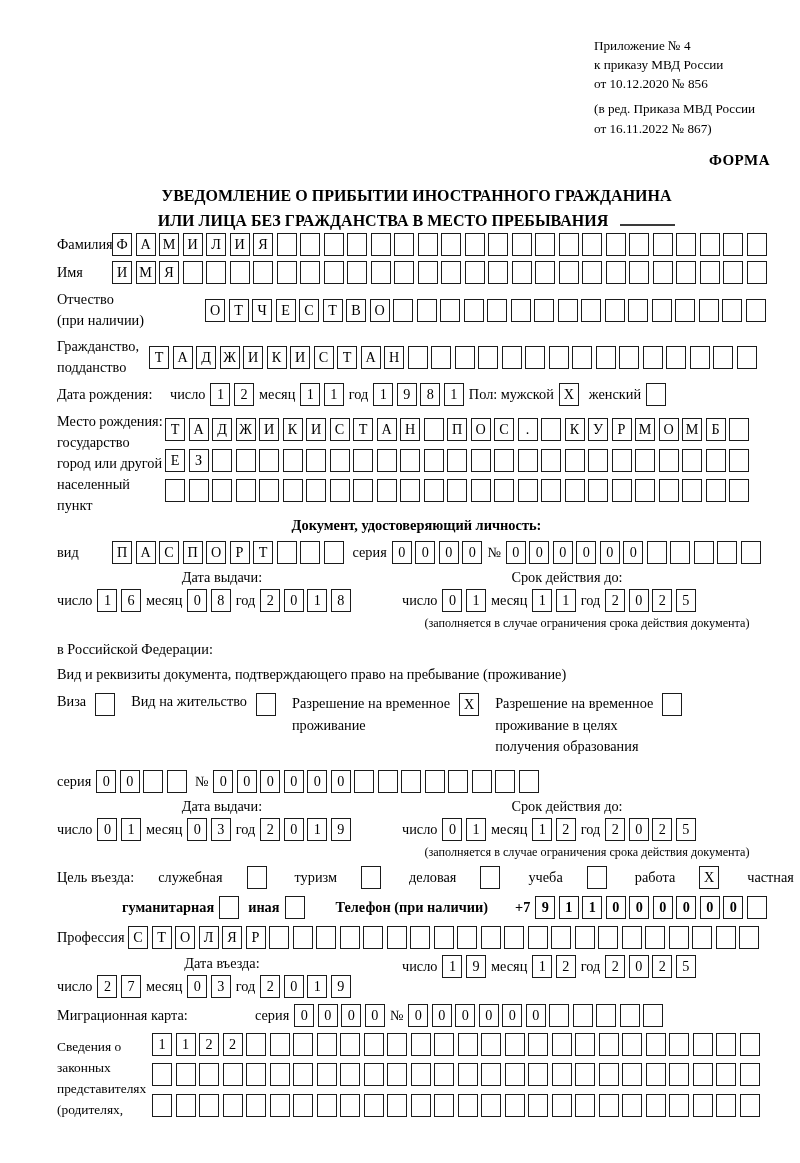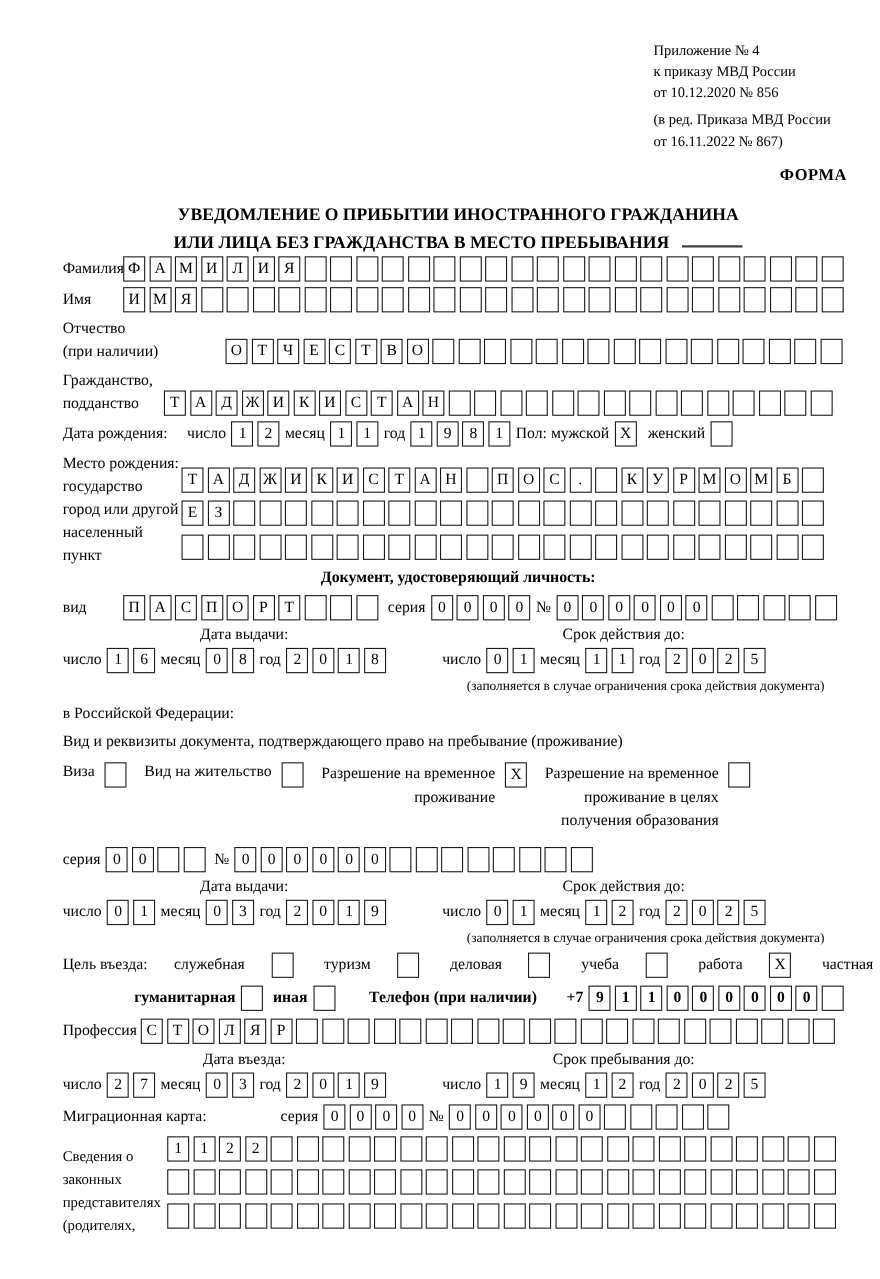--- a/index.html
+++ b/index.html
@@ -15,21 +15,21 @@
     overflow:hidden;
   }
   .top-right { width:178px; margin-left:auto; margin-right:4px; font-size:13.2px; line-height:1.45; }
   .amend { margin-top:6px; }
   .forma { text-align:right; margin:14px 6px 0 0; font-weight:bold; font-size:15px; letter-spacing:.5px; }
   .title { text-align:center; font-weight:bold; font-size:16px; line-height:1.55; margin-top:15px; }
   .uline { display:inline-block; width:55px; border-bottom:2px solid #3a3a3a; margin-left:12px; }
   .sec1 { font-weight:bold; font-size:14.6px; margin-top:21px; margin-bottom:13px; text-align:center; }
 
   .frow { display:flex; align-items:center; margin-bottom:5px; }
-  .frow.top { align-items:flex-end; }
+  .frow.top { align-items:center; }
   .lbl { flex:none; line-height:21px; }
   .w55 { width:55px; } .w71 { width:71px; } .w92 { width:92px; }
   .w108 { width:108px; } .w148 { width:148px; } .w95 { width:95px; font-size:13.4px;}
   .cells { display:flex; gap:3.5px; flex:none; }
   .cell {
     width:20px; height:23px; box-sizing:border-box;
     border:1.6px solid #1b1b1b;
     display:flex; align-items:center; justify-content:center;
     font-size:14.2px; background:#fff; flex:none;
   }
@@ -40,21 +40,21 @@
   .datepair { display:flex; margin-bottom:6px; }
   .dcol-left { width:345px; flex:none; }
   .dcol-right { flex:1; }
   .dhead { text-align:center; margin-bottom:3px; width:330px; }
   .drow { display:flex; align-items:center; gap:5px; }
   .dcap { font-size:12.2px; margin-top:4px; text-align:center; width:370px; }
 
   .para { line-height:1.75; margin-top:4px; }
   .permits { display:flex; align-items:flex-start; margin:6px 0 12px; }
   .pitem { display:flex; align-items:flex-start; gap:9px; margin-right:16px; }
-  .plines { text-align:right; line-height:1.5; }
+  .plines { text-align:left; line-height:1.5; }
 
   .goal { display:flex; align-items:center; margin-bottom:7px; }
   .goal .gl { margin-right:5px; flex:none; }
   .goal .cells { margin-right:9px; }
   .indent65 { margin-left:65px;font-weight:bold; }
 </style>
 </head>
 <body>
 
 <div class="page">
@@ -641,21 +641,20 @@
         <span>год</span>
         <div class="cells">
             <span class="cell">2</span>
             <span class="cell">0</span>
             <span class="cell">1</span>
             <span class="cell">9</span>
           </div>
       </div>
     </div>
     <div class="dcol-right">
-      <div class="dhead">Срок пребывания до:</div>
       <div class="drow">
         <span>число</span>
         <div class="cells">
             <span class="cell">1</span>
             <span class="cell">9</span>
           </div>
         <span>месяц</span>
         <div class="cells">
             <span class="cell">1</span>
             <span class="cell">2</span>

